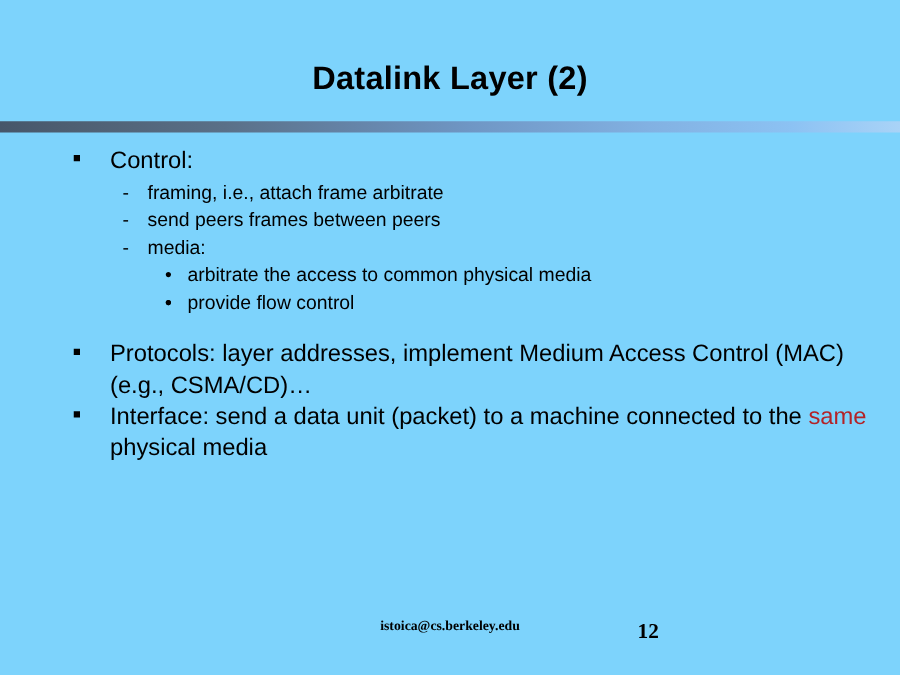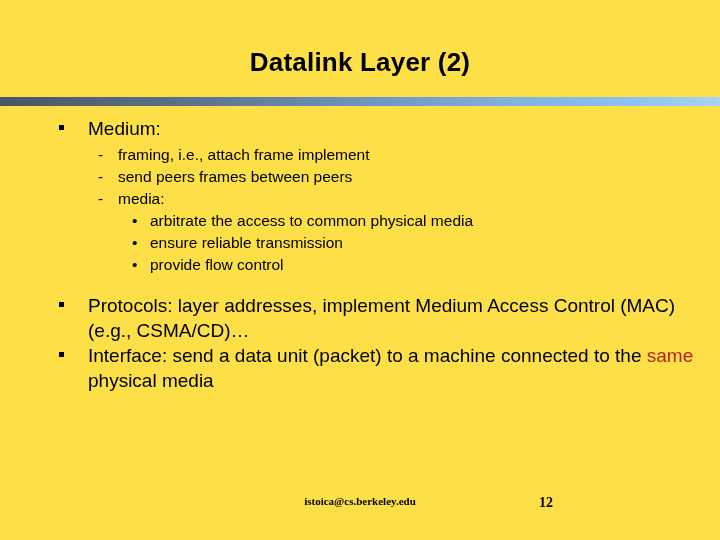--- a/index.html
+++ b/index.html
@@ -12,21 +12,21 @@
     background: #ffffff;
     font-family: "Liberation Sans", sans-serif;
     color: #000000;
     overflow: hidden;
     position: relative;
   }
 
   .slide {
     position: absolute;
     inset: 0;
-    background: #fde047;
+    background: #7dd3fc;
   }
 
   
   .title-area {
     position: absolute;
     top: 48px;
     left: 0;
     width: 720px;
     text-align: center;
   }
@@ -138,71 +138,70 @@
     top: 0;
     width: 720px;
     text-align: center;
     font-family: "Liberation Serif", serif;
     font-weight: bold;
     font-size: 11px;
     color: #000000;
   }
   .footer-page {
     position: absolute;
-    right: 40px;
+    right: 66px;
     top: 0;
     font-family: "Liberation Serif", serif;
     font-weight: bold;
-    font-size: 14px;
+    font-size: 17px;
     color: #000000;
   }
 </style>
 </head>
 <body>
 
 <div class="slide">
 
   <div class="title-area">
     <div class="slide-title">Datalink Layer (2)</div>
   </div>
 
   <div class="title-rule"></div>
 
   <div class="body-area">
 
     <div class="l1">
       <span class="marker"><span class="sq"></span></span>
-      <span>Medium:</span>
+      <span>Control:</span>
     </div>
 
     <div class="gap-small"></div>
 
     <div class="l2">
       <span class="marker">-</span>
-      <span>framing, i.e., attach frame implement</span>
+      <span>framing, i.e., attach frame arbitrate</span>
     </div>
 
     <div class="l2">
       <span class="marker">-</span>
       <span>send peers frames between peers</span>
     </div>
 
     <div class="l2">
       <span class="marker">-</span>
       <span>media:</span>
     </div>
 
     <div class="l3">
       <span class="marker">•</span>
       <span>arbitrate the access to common physical media</span>
     </div>
 
     <div class="l3">
       <span class="marker">•</span>
-      <span>ensure reliable transmission</span>
     </div>
 
     <div class="l3">
       <span class="marker">•</span>
       <span>provide flow control</span>
     </div>
 
     <div class="gap-block"></div>
 
     <div class="l1">

